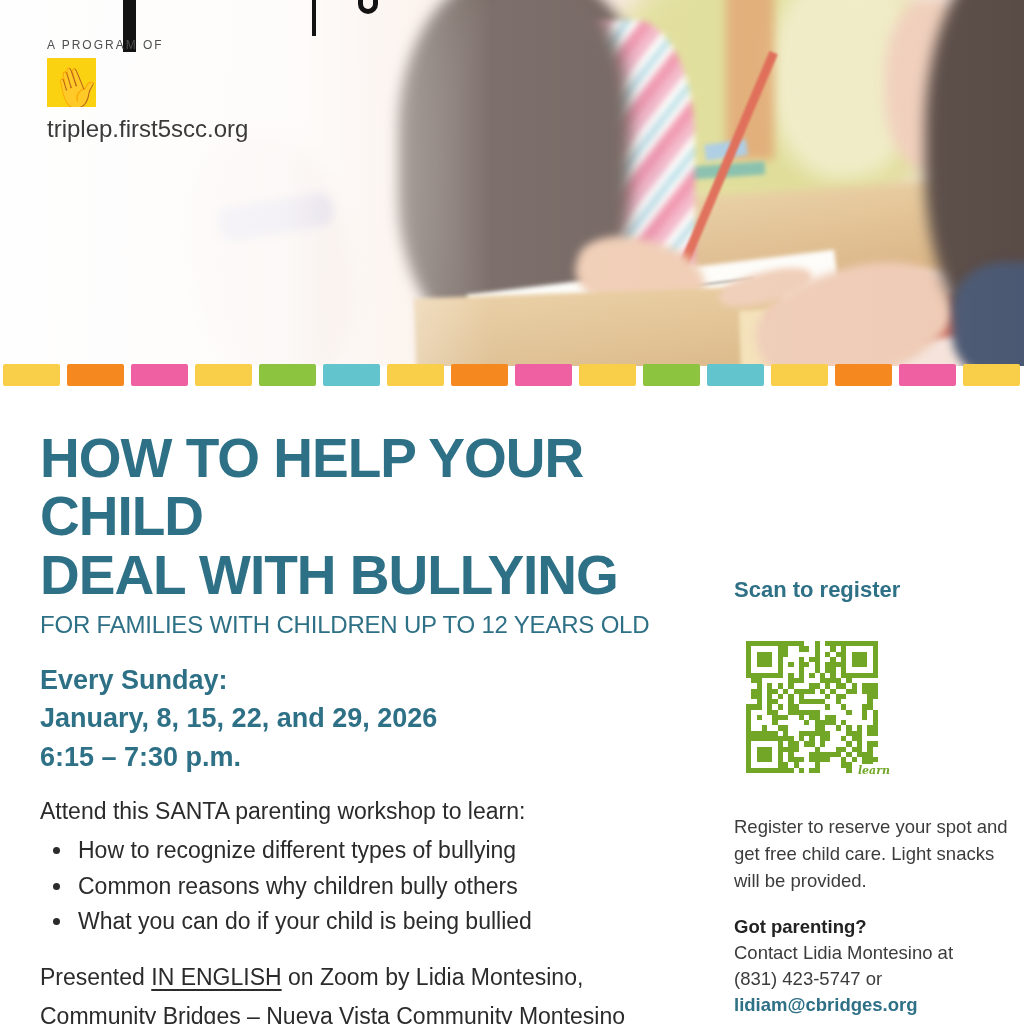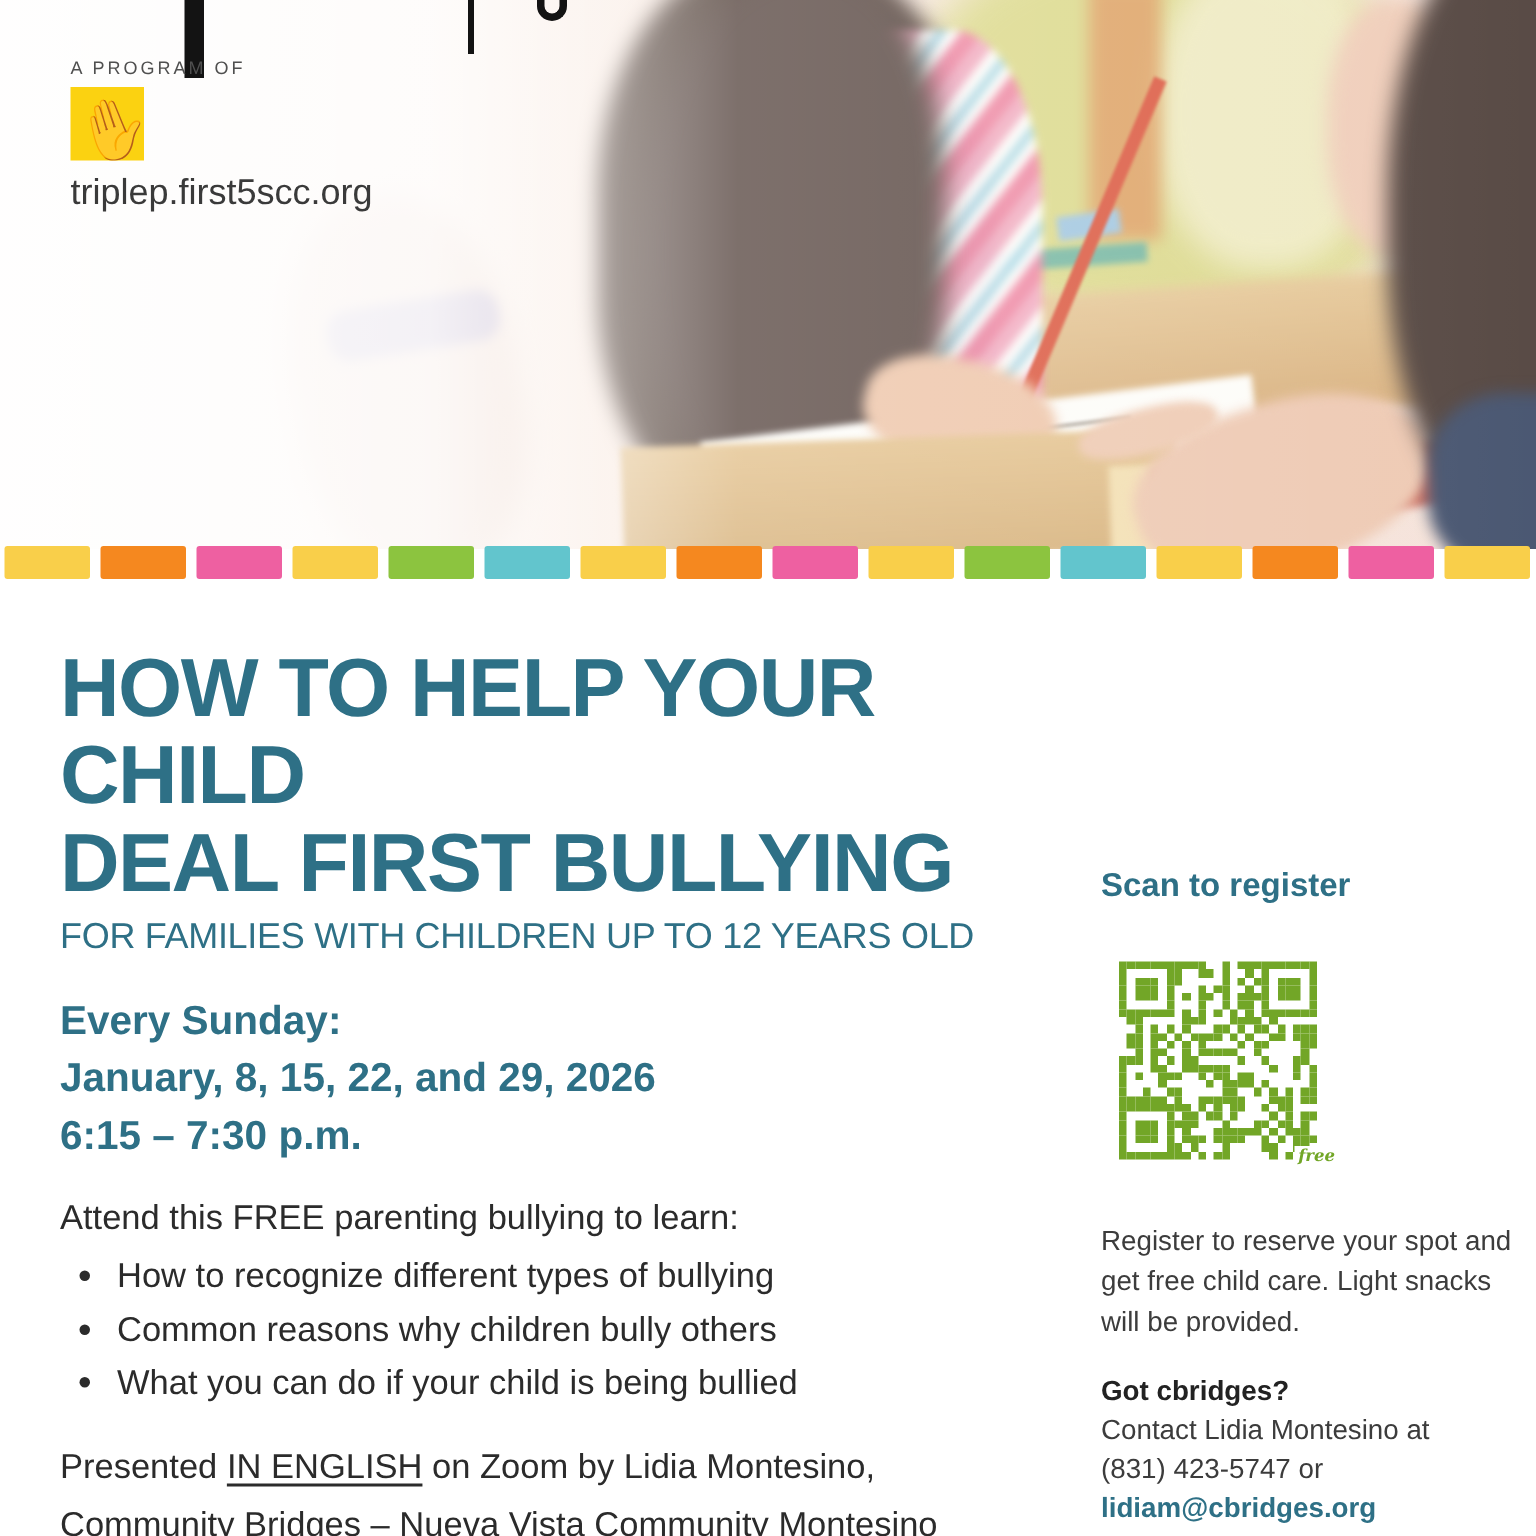--- a/index.html
+++ b/index.html
@@ -144,31 +144,31 @@
       <div class="stripe-block" style="background: rgb(249, 207, 74);"></div>
       <div class="stripe-block" style="background: rgb(245, 136, 31);"></div>
       <div class="stripe-block" style="background: rgb(238, 96, 161);"></div>
       <div class="stripe-block" style="background: rgb(249, 207, 74);"></div>
     </div>
 
   <div class="content">
     <div class="left-col">
       <div class="title">
         <div>HOW TO HELP YOUR CHILD</div>
-        <div>DEAL FIRST BULLYING</div>
+        <div>DEAL WITH BULLYING</div>
       </div>
       <div class="subtitle">FOR FAMILIES WITH CHILDREN UP TO 12 YEARS OLD</div>
 
       <div class="schedule">
         <div>Every Sunday:</div>
         <div>January, 8, 15, 22, and 29, 2026</div>
         <div>6:15 – 7:30 p.m.</div>
       </div>
 
-      <div class="intro">Attend this FREE parenting bullying to learn:</div>
+      <div class="intro">Attend this SANTA parenting workshop to learn:</div>
       <ul class="points">
         <li>How to recognize different types of bullying</li>
         <li>Common reasons why children bully others</li>
         <li>What you can do if your child is being bullied</li>
       </ul>
 
       <div class="presented">
         <span>Presented </span><span class="u">IN ENGLISH</span><span>  on Zoom by Lidia Montesino,</span>
         <br>
         <span>Community Bridges – Nueva Vista Community Montesino</span>
@@ -507,24 +507,24 @@
           <div class="qr-cell" style="left: 36%; top: 0%; width: 4%; height: 4%; background: rgb(114, 166, 39);"></div>
           <div class="qr-cell" style="left: 32%; top: 0%; width: 4%; height: 4%; background: rgb(114, 166, 39);"></div>
           <div class="qr-cell" style="left: 28%; top: 0%; width: 4%; height: 4%; background: rgb(114, 166, 39);"></div>
           <div class="qr-cell" style="left: 24%; top: 0%; width: 4%; height: 4%; background: rgb(114, 166, 39);"></div>
           <div class="qr-cell" style="left: 20%; top: 0%; width: 4%; height: 4%; background: rgb(114, 166, 39);"></div>
           <div class="qr-cell" style="left: 16%; top: 0%; width: 4%; height: 4%; background: rgb(114, 166, 39);"></div>
           <div class="qr-cell" style="left: 12%; top: 0%; width: 4%; height: 4%; background: rgb(114, 166, 39);"></div>
           <div class="qr-cell" style="left: 8%; top: 0%; width: 4%; height: 4%; background: rgb(114, 166, 39);"></div>
           <div class="qr-cell" style="left: 4%; top: 0%; width: 4%; height: 4%; background: rgb(114, 166, 39);"></div>
           <div class="qr-cell" style="left: 0%; top: 0%; width: 4%; height: 4%; background: rgb(114, 166, 39);"></div>
-        <span class="bitly">free</span>
+        <span class="bitly">learn</span>
       </div>
       <div class="note">Register to reserve your spot and get free child care. Light snacks will be provided.</div>
-      <div class="got-q">Got cbridges?</div>
+      <div class="got-q">Got parenting?</div>
       <div class="contact">
         <span>Contact Lidia Montesino at</span><br>
         <span>(831) 423-5747 or</span><br>
         <span class="email">lidiam@cbridges.org</span>
       </div>
     </div>
   </div>
 
 </div>
 

